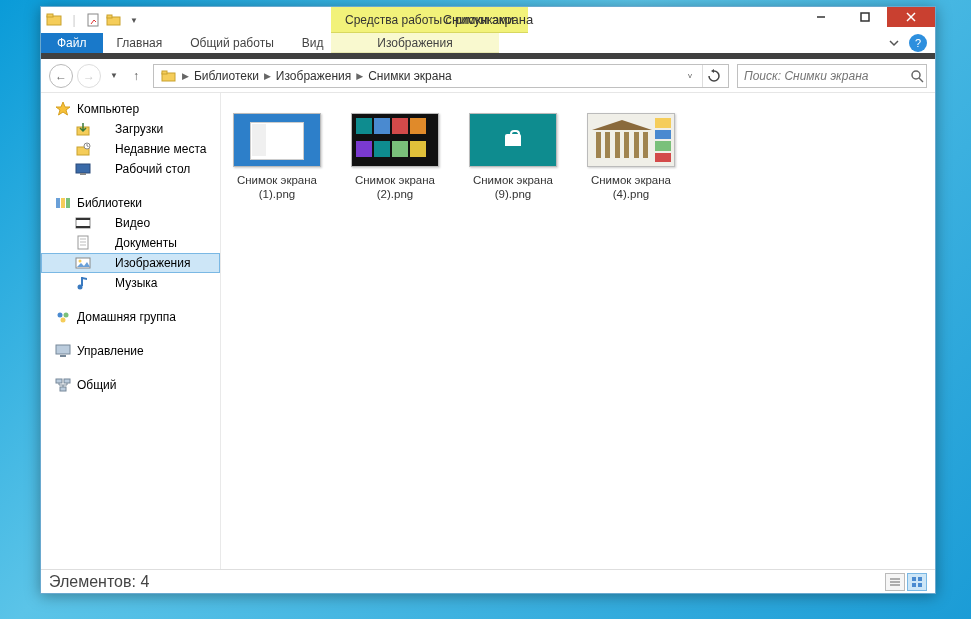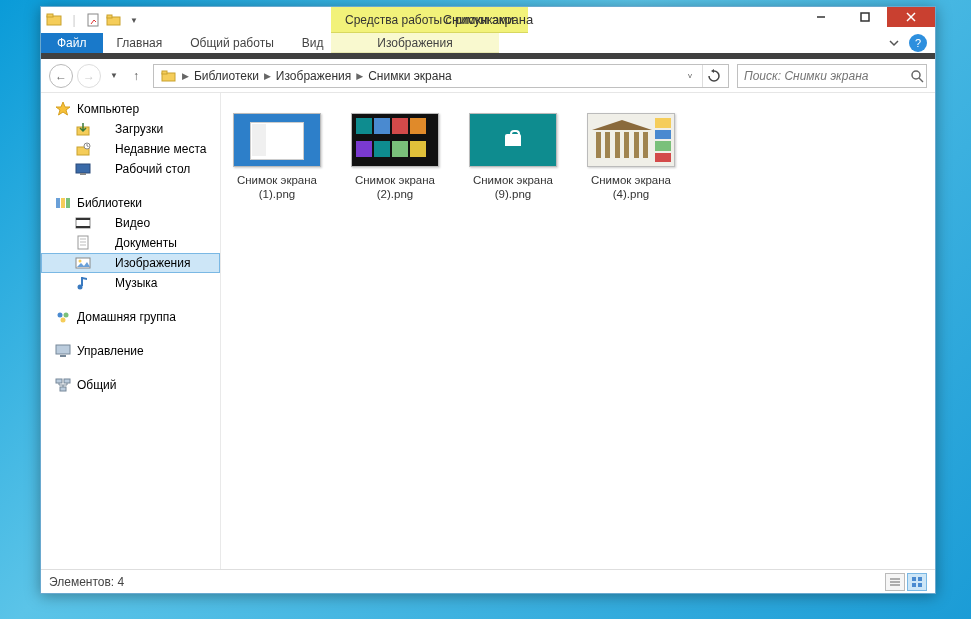--- a/index.html
+++ b/index.html
@@ -289,21 +289,21 @@
     color: #333;
     text-align: center;
     line-height: 1.25;
   }
   .statusbar {
     height: 24px;
     border-top: 1px solid #dedede;
     display: flex;
     align-items: center;
     padding: 0 8px;
-    font-size: 12px;
+    font-size: 16px;
     color: #444;
   }
   .statusbar .viewbtns {
     margin-left: auto;
     display: flex;
     gap: 2px;
   }
   .viewbtn {
     width: 20px; height: 18px;
     border: 1px solid #bbb;

